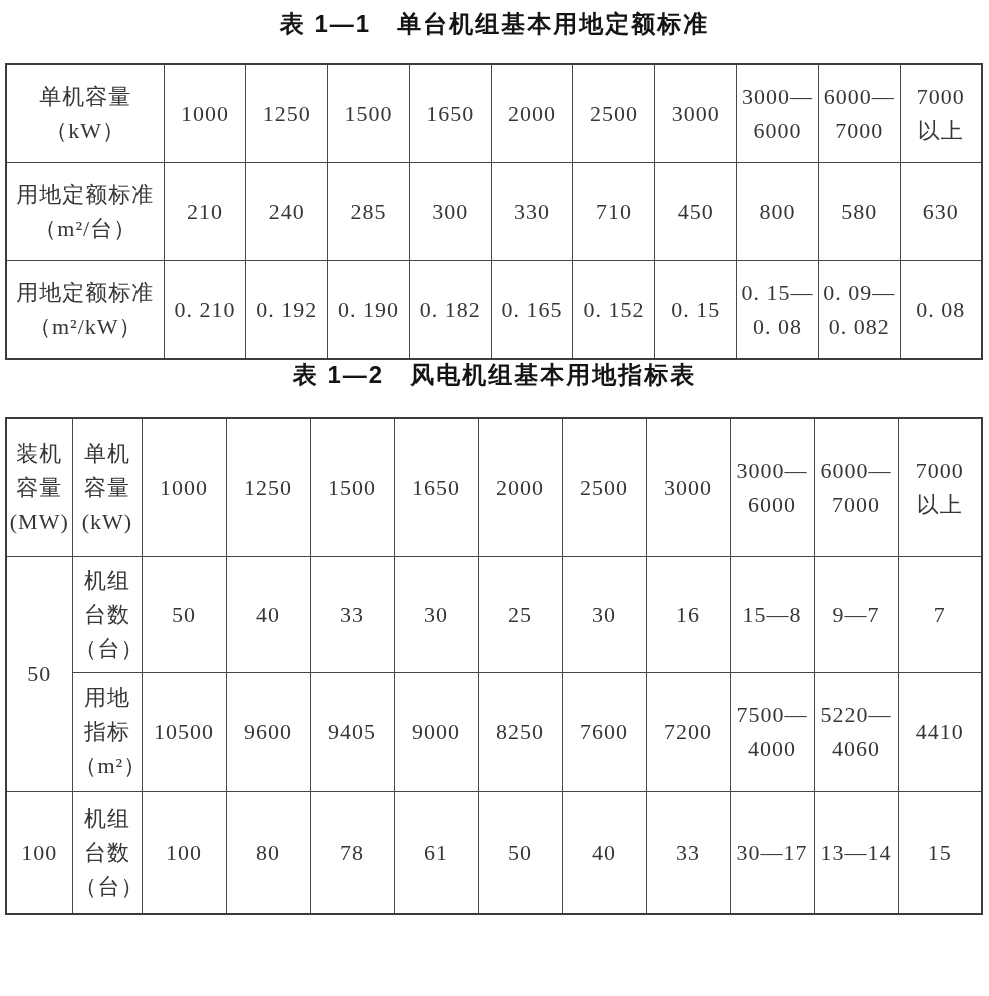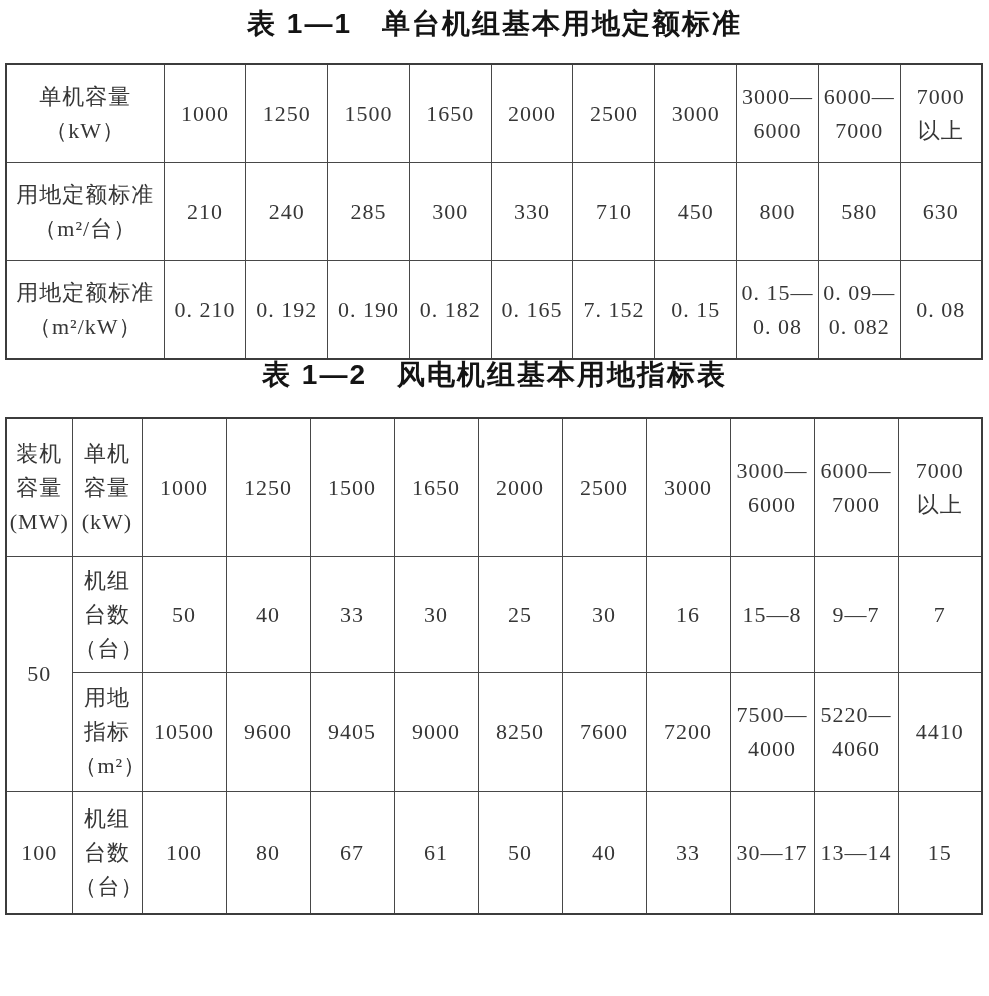--- a/index.html
+++ b/index.html
@@ -11,21 +11,21 @@
     width: 989px;
     height: 996px;
     overflow: hidden;
     font-family: "Liberation Serif", "DejaVu Serif", serif;
     color: #333333;
   }
   .doc-title {
     text-align: center;
     font-family: "Liberation Sans", "DejaVu Sans", sans-serif;
     font-weight: 700;
-    font-size: 28px;
+    font-size: 24px;
     line-height: 30px;
     color: #141414;
     letter-spacing: 2px;
     white-space: pre-line;
   }
   .title-1 { margin-top: 9px; }
   .title-2 { }
 
   table.quota {
     border-collapse: collapse;
@@ -114,21 +114,21 @@
       <td>630</td>
     </tr>
     <tr class="row">
       <td class="cjk-label">用地定额标准
 （m²/kW）</td>
       <td>0. 210</td>
       <td>0. 192</td>
       <td>0. 190</td>
       <td>0. 182</td>
       <td>0. 165</td>
-      <td>7. 152</td>
+      <td>0. 152</td>
       <td>0. 15</td>
       <td>0. 15—
 0. 08</td>
       <td>0. 09—
 0. 082</td>
       <td>0. 08</td>
     </tr>
   </tbody>
 </table>
 
@@ -204,21 +204,21 @@
 4060</td>
       <td>4410</td>
     </tr>
     <tr class="row3">
       <td>100</td>
       <td class="cjk-label">机组
 台数
 （台）</td>
       <td>100</td>
       <td>80</td>
-      <td>67</td>
+      <td>78</td>
       <td>61</td>
       <td>50</td>
       <td>40</td>
       <td>33</td>
       <td>30—17</td>
       <td>13—14</td>
       <td>15</td>
     </tr>
   </tbody>
 </table>

